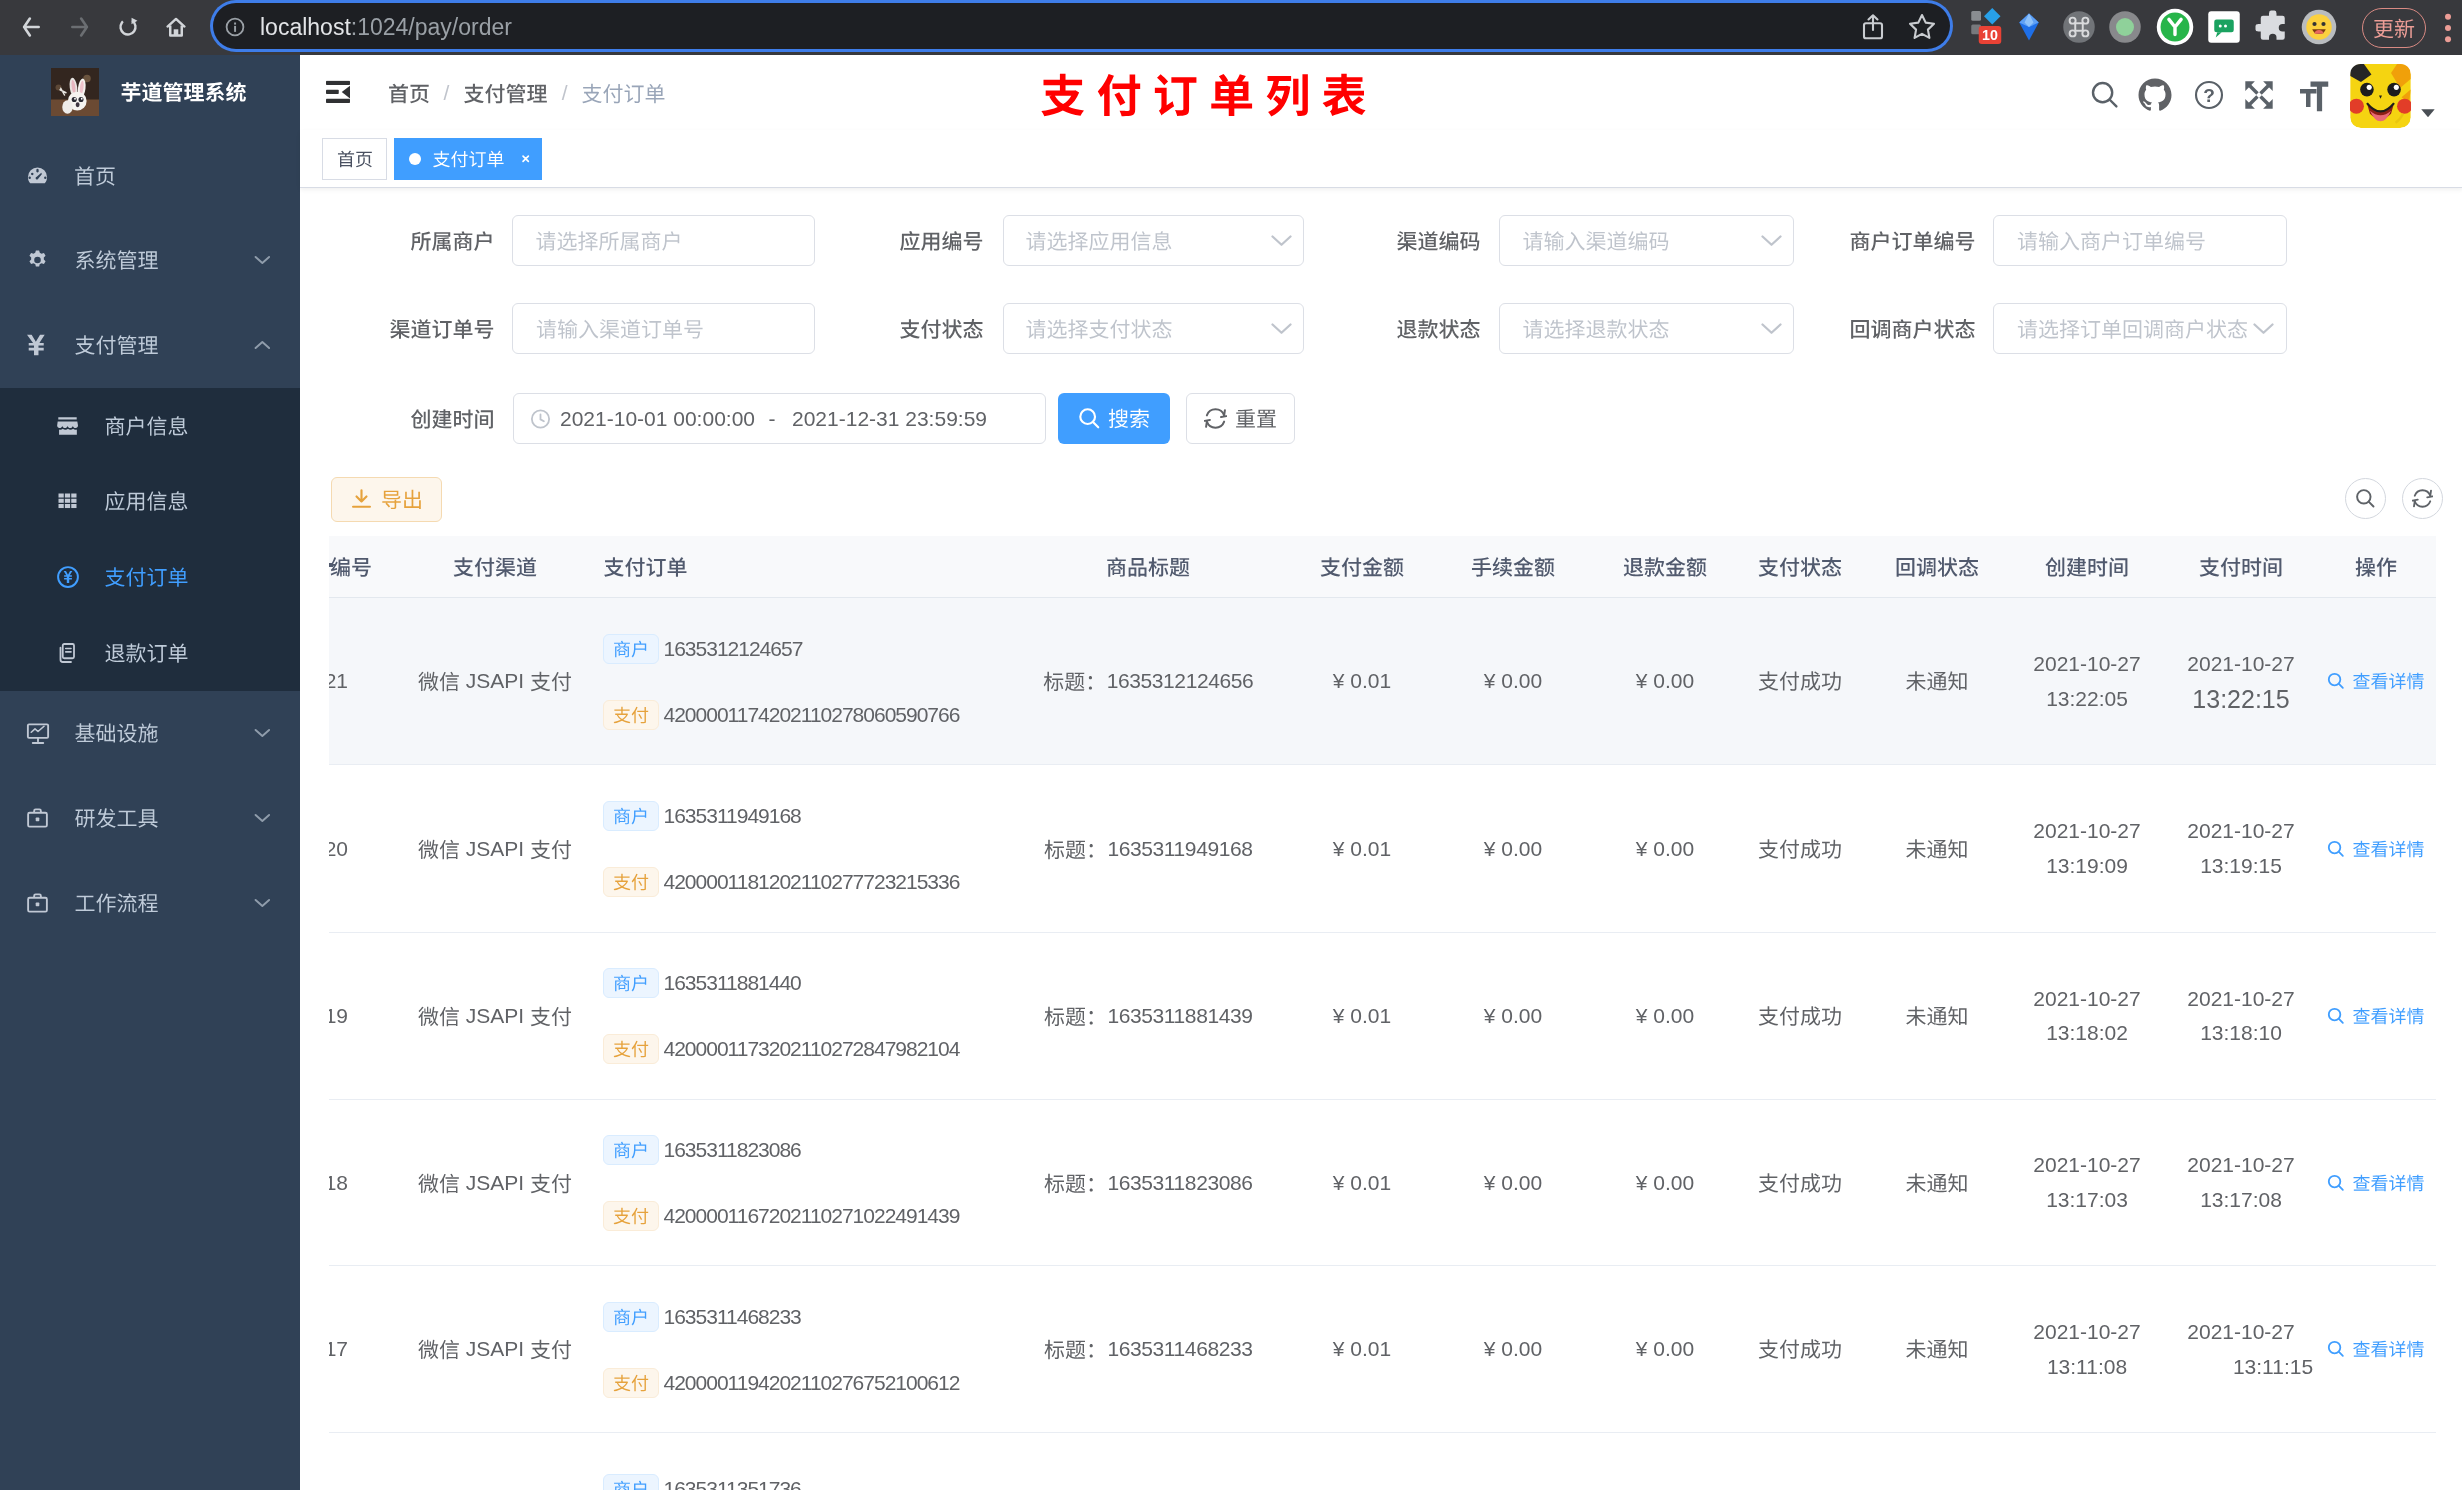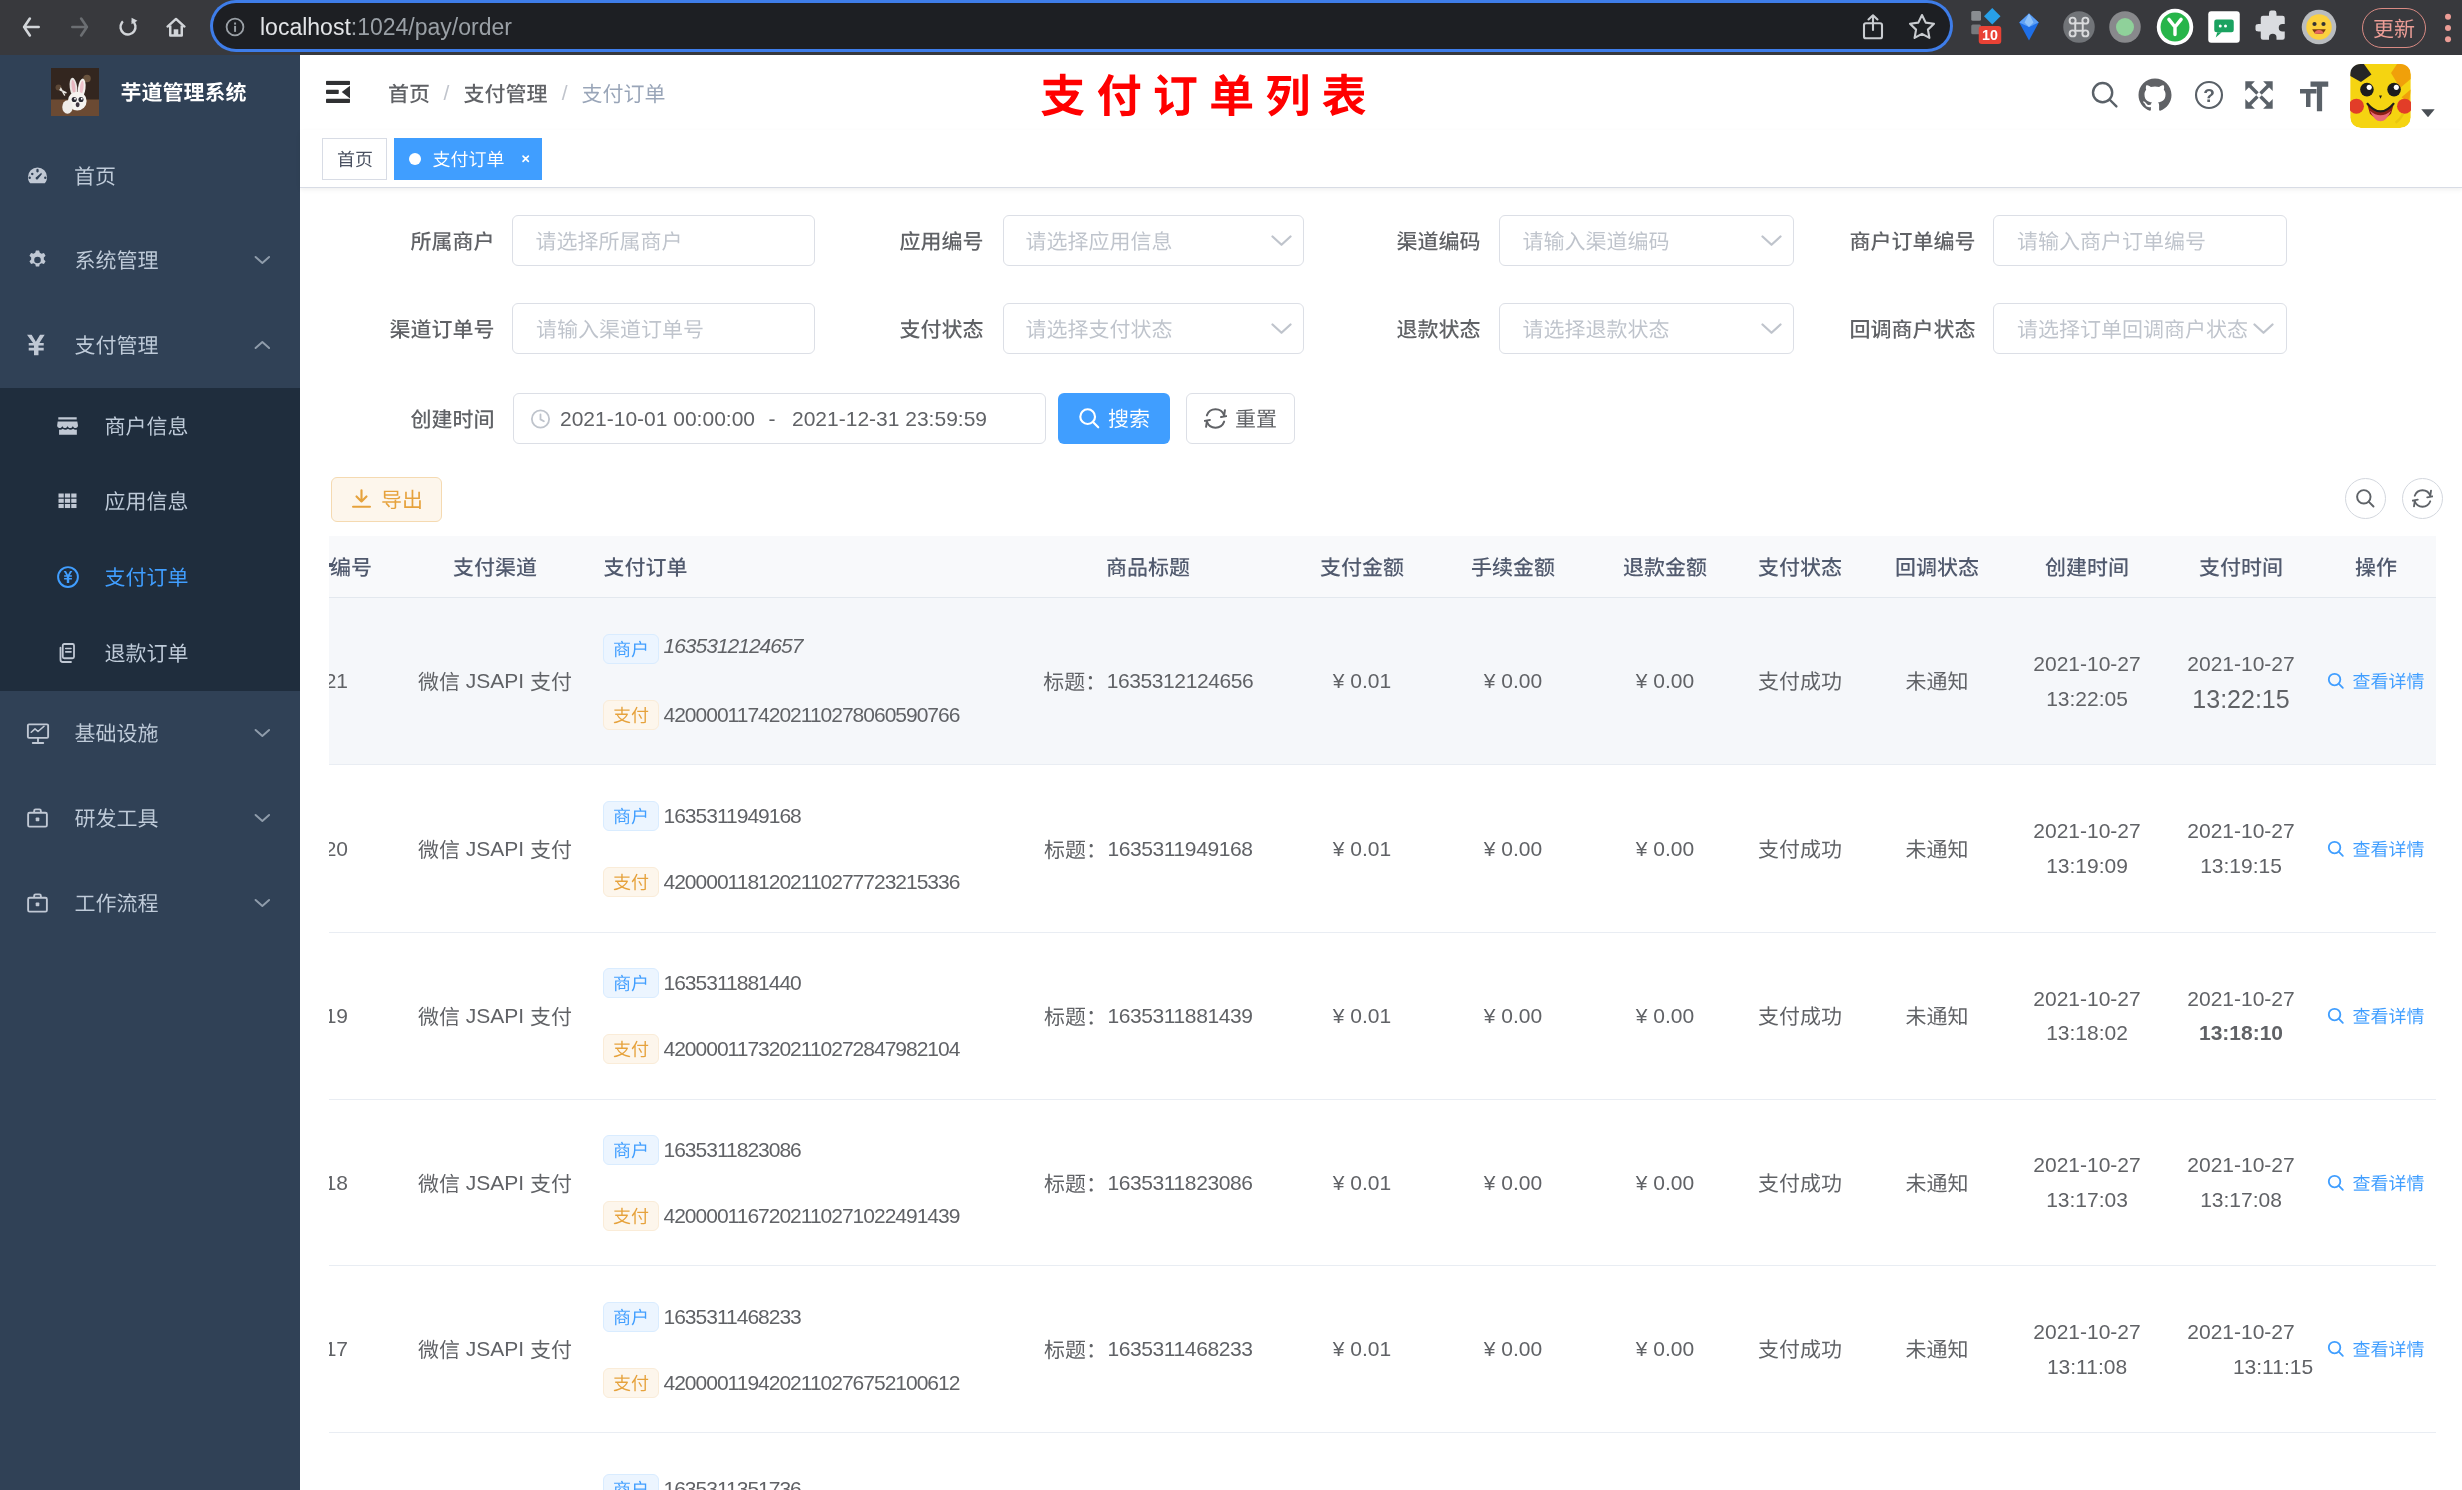--- a/index.html
+++ b/index.html
@@ -823,21 +823,21 @@
         <svg class="ct " width="42" height="21" viewBox="0 0 2000 1000" fill="#606266">
           <use href="#g103" x="0"></use>
           <use href="#g18" x="1000"></use>
         </svg>
         <span style="font-size:21px;color:#606266;font-weight:400;">&nbsp;JSAPI&nbsp;</span>
         <svg class="ct " width="42" height="21" viewBox="0 0 2000 1000" fill="#606266">
           <use href="#g14" x="0"></use>
           <use href="#g15" x="1000"></use>
         </svg>
       </div>
-      <div style="position:absolute;left:274px;top:113px;transform:translate(0,-50%);display:flex;white-space:nowrap;font-style:italic;">
+      <div style="position:absolute;left:274px;top:113px;transform:translate(0,-50%);display:flex;align-items:center;white-space:nowrap;">
         <span style="display:inline-flex;align-items:center;justify-content:center;width:56px;height:30px;background:#ecf5ff;border:1.5px solid #d9ecff;border-radius:6px">
           <svg class="ct " width="36" height="18" viewBox="0 0 2000 1000" fill="#409eff">
             <use href="#g16" x="0"></use>
             <use href="#g17" x="1000"></use>
           </svg>
         </span>
         <span style="width:4.5px"></span>
         <span style="font-size:21px;color:#606266;font-weight:400;letter-spacing:-1px;">1635312124657</span>
       </div>
       <div style="position:absolute;left:274px;top:179px;transform:translate(0,-50%);display:flex;align-items:center;white-space:nowrap;">
@@ -1065,21 +1065,21 @@
       <div style="position:absolute;left:1758px;top:463px;transform:translate(-50%,-50%);display:flex;align-items:center;white-space:nowrap;">
         <span style="font-size:21px;color:#606266;font-weight:400;">2021-10-27</span>
       </div>
       <div style="position:absolute;left:1758px;top:497px;transform:translate(-50%,-50%);display:flex;align-items:center;white-space:nowrap;">
         <span style="font-size:21px;color:#606266;font-weight:400;">13:18:02</span>
       </div>
       <div style="position:absolute;left:1912px;top:463px;transform:translate(-50%,-50%);display:flex;align-items:center;white-space:nowrap;">
         <span style="font-size:21px;color:#606266;font-weight:400;">2021-10-27</span>
       </div>
       <div style="position:absolute;left:1912px;top:497px;transform:translate(-50%,-50%);display:flex;align-items:center;white-space:nowrap;">
-        <span style="font-size:21px;color:#606266;font-weight:700;">13:18:10</span>
+        <span style="font-size:21px;color:#606266;font-weight:400;">13:18:10</span>
       </div>
       <div style="position:absolute;left:1998px;top:480px;transform:translate(0,-50%);display:flex;align-items:center;white-space:nowrap;">
         <svg width="18" height="18" viewBox="0 0 24 24" fill="none">
           <circle cx="10.080000" cy="10.080000" r="7.680000" stroke="#409eff" stroke-width="2.400000"></circle>
           <path d="M15.609600 15.609600 L21.120000 21.120000" stroke="#409eff" stroke-width="2.400000" stroke-linecap="round"></path>
         </svg>
         <span style="width:6.8px"></span>
         <svg class="ct " width="73" height="18" viewBox="0 0 4000 1000" fill="#409eff">
           <use href="#g112" x="0"></use>
           <use href="#g113" x="1000"></use>

